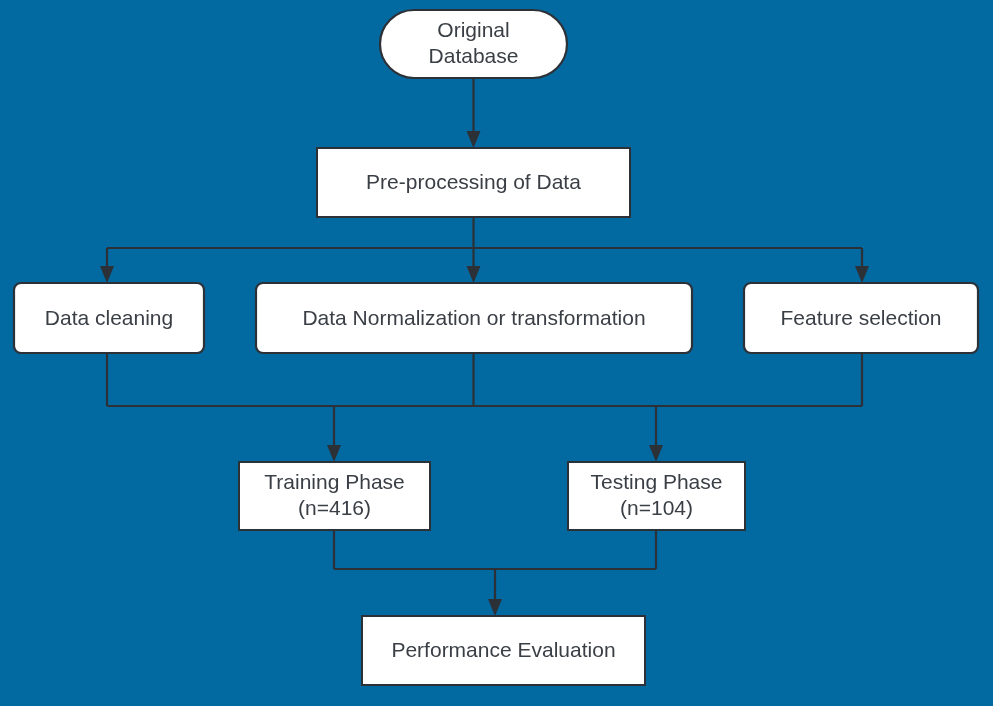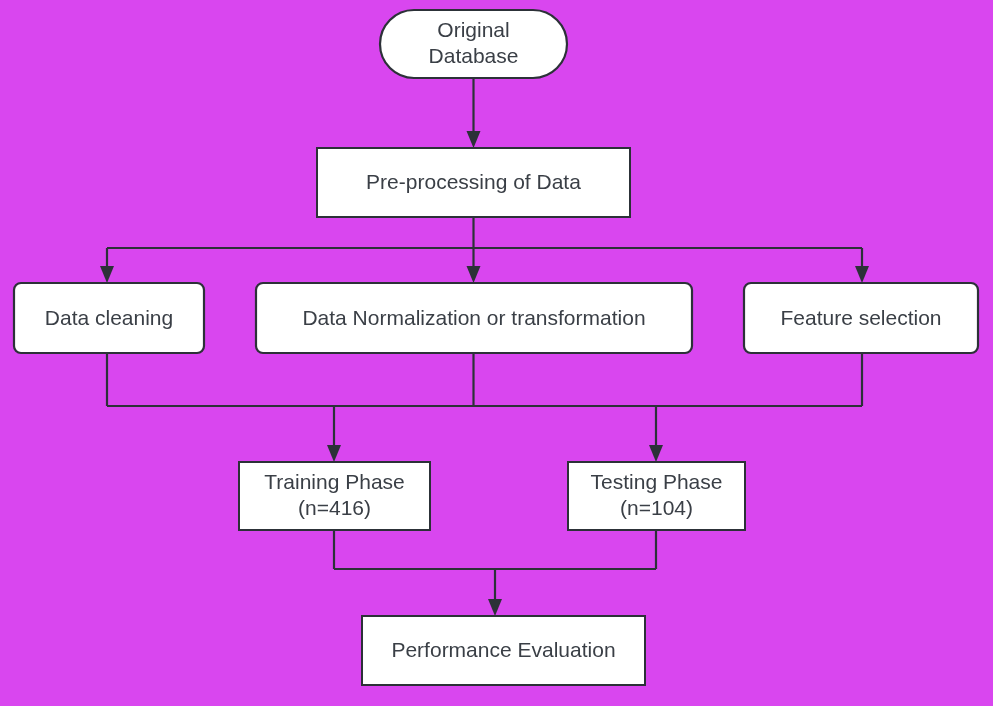--- a/index.html
+++ b/index.html
@@ -10,21 +10,21 @@
   body {
     width: 993px;
     height: 706px;
     font-family: "Liberation Sans", sans-serif;
     overflow: hidden;
   }
   #flowchart-root {
     position: relative;
     width: 993px;
     height: 706px;
-    background: #d946ef;
+    background: #0369a1;
   }
   svg.flow-canvas {
     display: block;
     width: 993px;
     height: 706px;
   }
   .node-shape {
     fill: #ffffff;
     stroke: #2c3138;
     stroke-width: 2.2;

